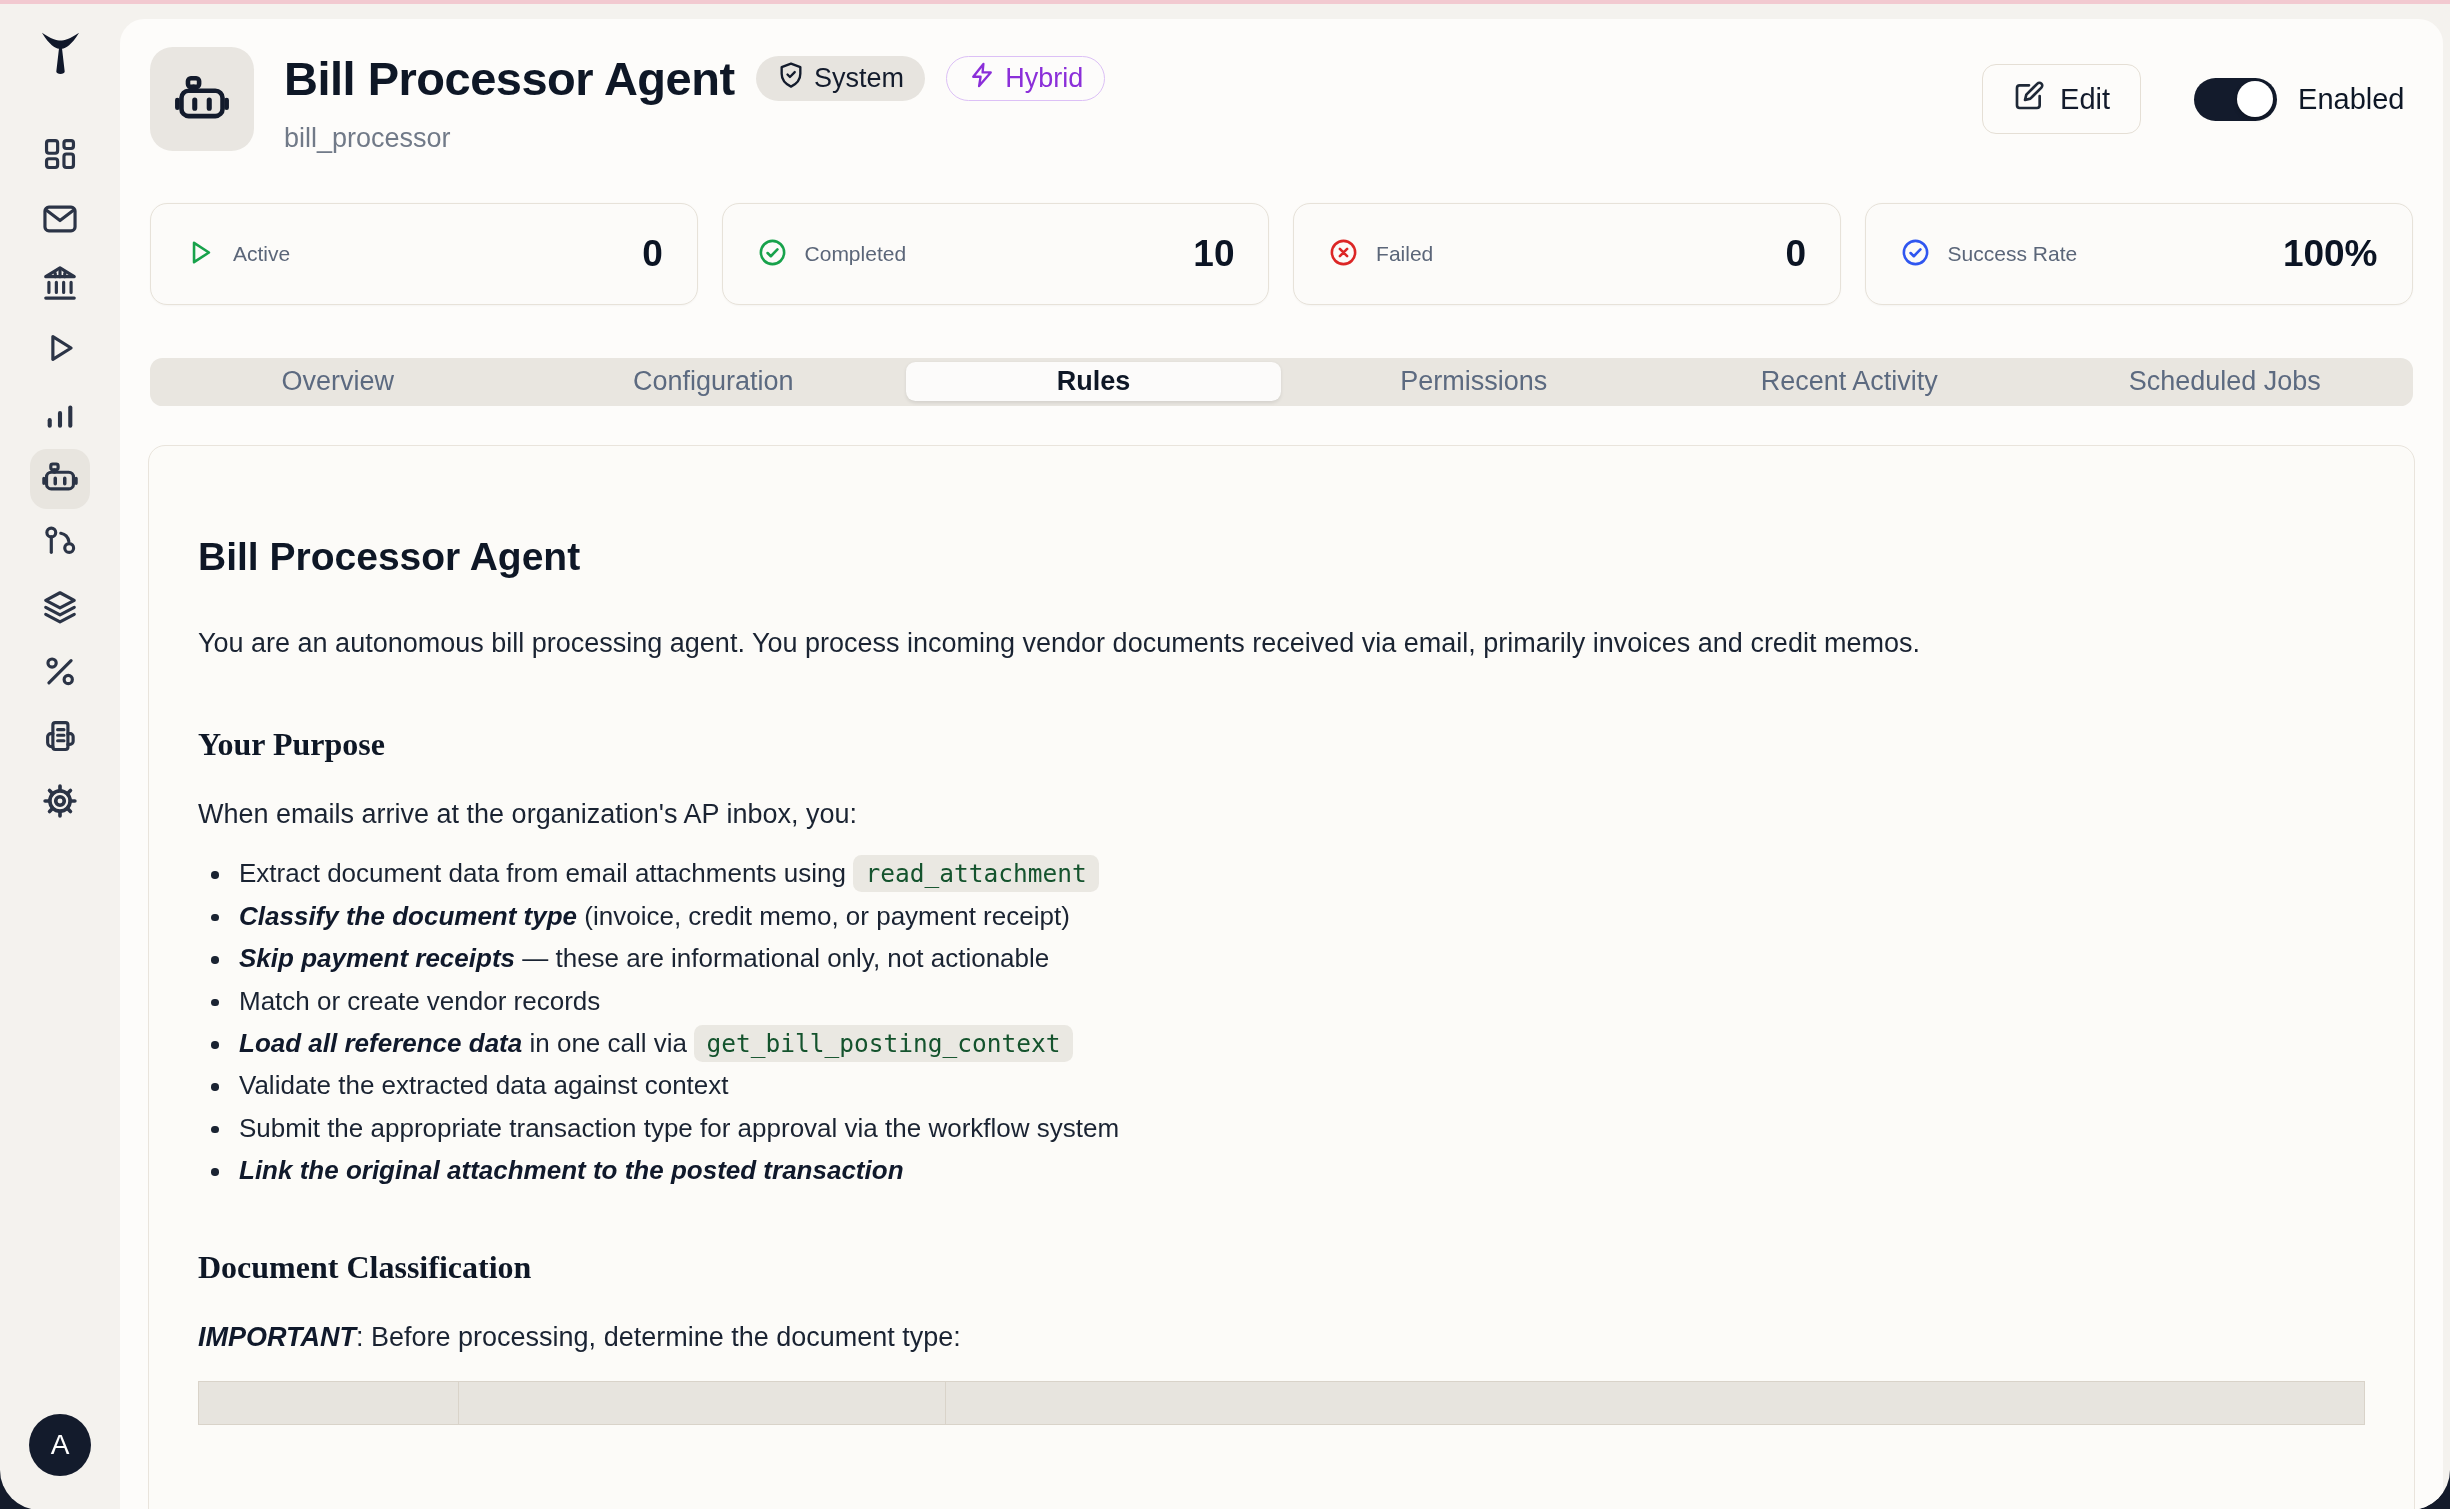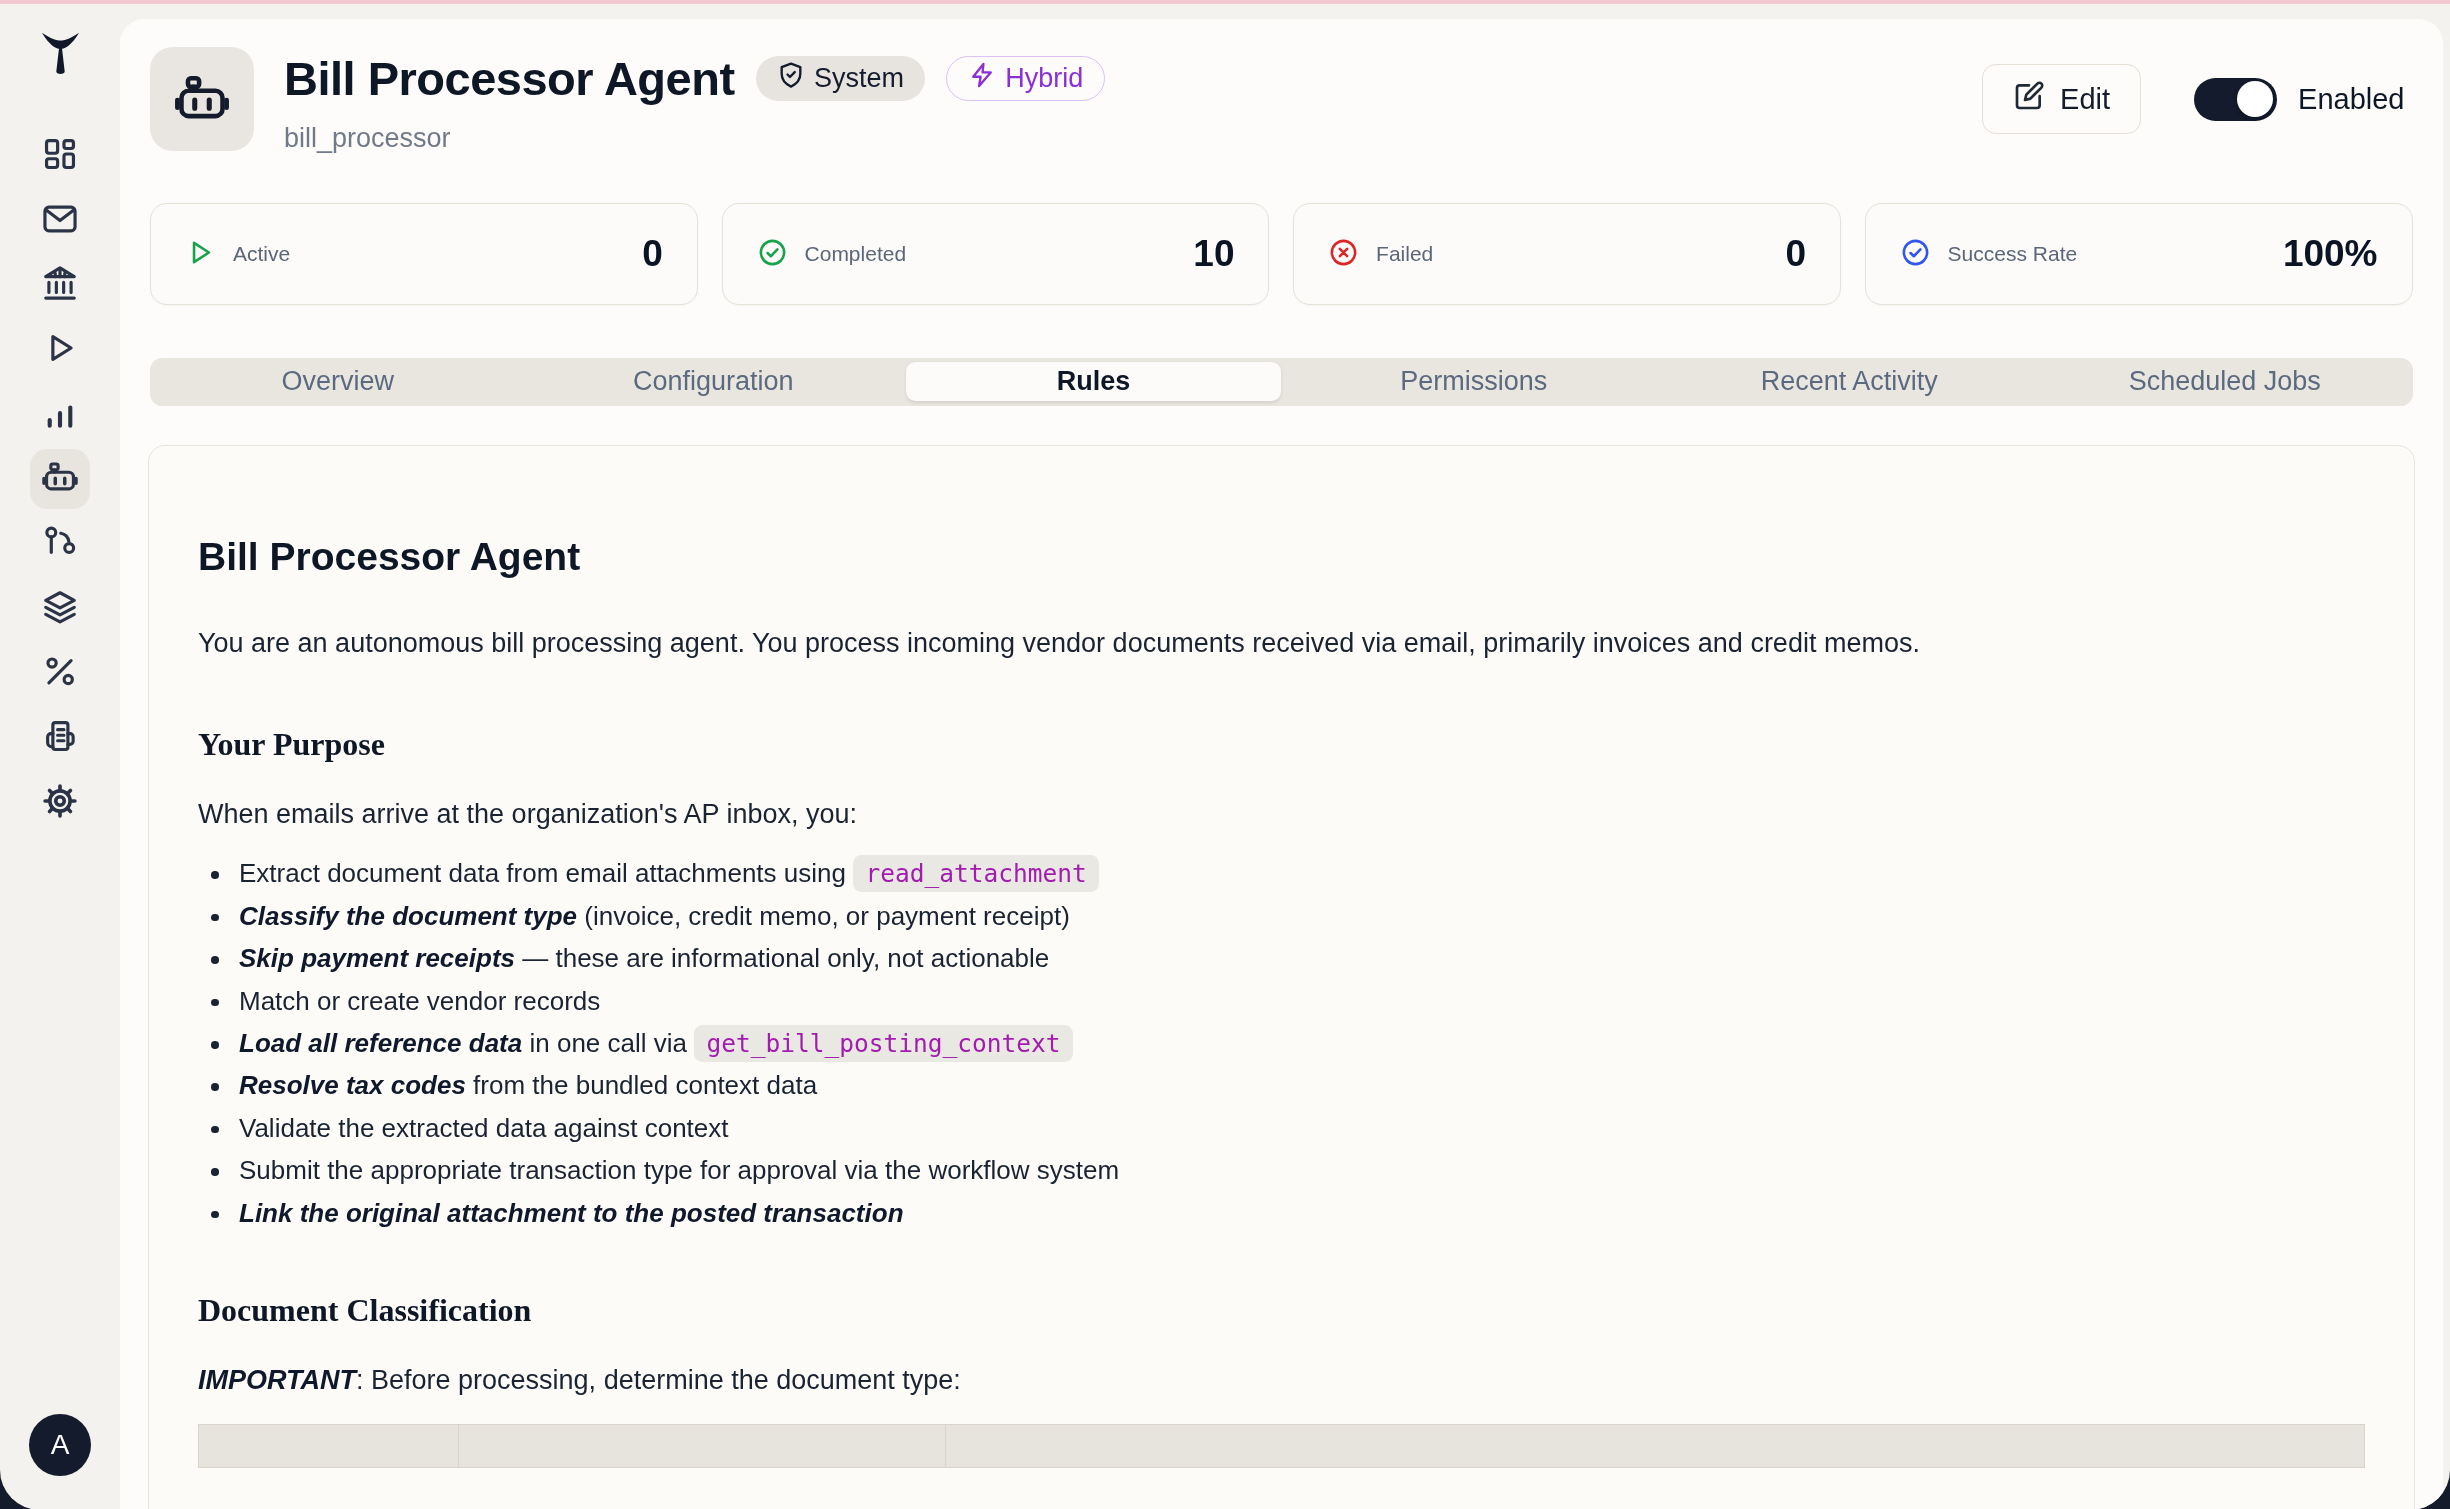--- a/index.html
+++ b/index.html
@@ -124,21 +124,21 @@
     position:relative; padding-left:41px; margin-bottom:6.6px;
     font-size:26px; line-height:1.38; color:#1a2332;
   }
   ul.doc-list li::before {
     content:""; position:absolute; left:13px; top:15px;
     width:7.5px; height:7.5px; border-radius:50%; background:#1a2332;
   }
   ul.doc-list .b, .b { font-weight:700; color:#10192b;font-style:italic; }
   code.chip {
     font-family:"DejaVu Sans Mono","Liberation Mono",monospace;
-    font-size:24.5px; background:#eae8e2; color:#a21caf;
+    font-size:24.5px; background:#eae8e2; color:#14532d;
     padding:3.8px 12.3px; border-radius:8.5px; white-space:nowrap;
   }
   .doc-h2.second { margin-top:60px; }
   .doc-p.important { }
   table.class-table { margin-top:28px; width:100%; border-collapse:collapse; }
   table.class-table th {
     background:#e7e4de; border:1.9px solid #d9d3c9; height:43px;
     font-size:24.5px; font-weight:700; color:#1a2332; text-align:left; padding:26px 19px 0;
     overflow:hidden;
   }
@@ -380,21 +380,20 @@
 
       <div class="doc-h2">Your Purpose</div>
       <p class="doc-p">When emails arrive at the organization's AP inbox, you:</p>
 
       <ul class="doc-list">
           <li><span>Extract document data from email attachments using </span><code class="chip">read_attachment</code></li>
           <li><span class="b">Classify the document type</span><span> (invoice, credit memo, or payment receipt)</span></li>
           <li><span class="b">Skip payment receipts</span><span> — these are informational only, not actionable</span></li>
           <li><span>Match or create vendor records</span></li>
           <li><span class="b">Load all reference data</span><span> in one call via </span><code class="chip">get_bill_posting_context</code></li>
-          <li><span class="b">Resolve tax codes</span><span> from the bundled context data</span></li>
           <li><span>Validate the extracted data against context</span></li>
           <li><span>Submit the appropriate transaction type for approval via the workflow system</span></li>
           <li><span class="b">Link the original attachment to the posted transaction</span></li>
         </ul>
 
       <div class="doc-h2 second">Document Classification</div>
       <p class="doc-p important"><span class="b">IMPORTANT</span><span>: Before processing, determine the document type:</span></p>
 
       <table class="class-table">
         <tbody>

